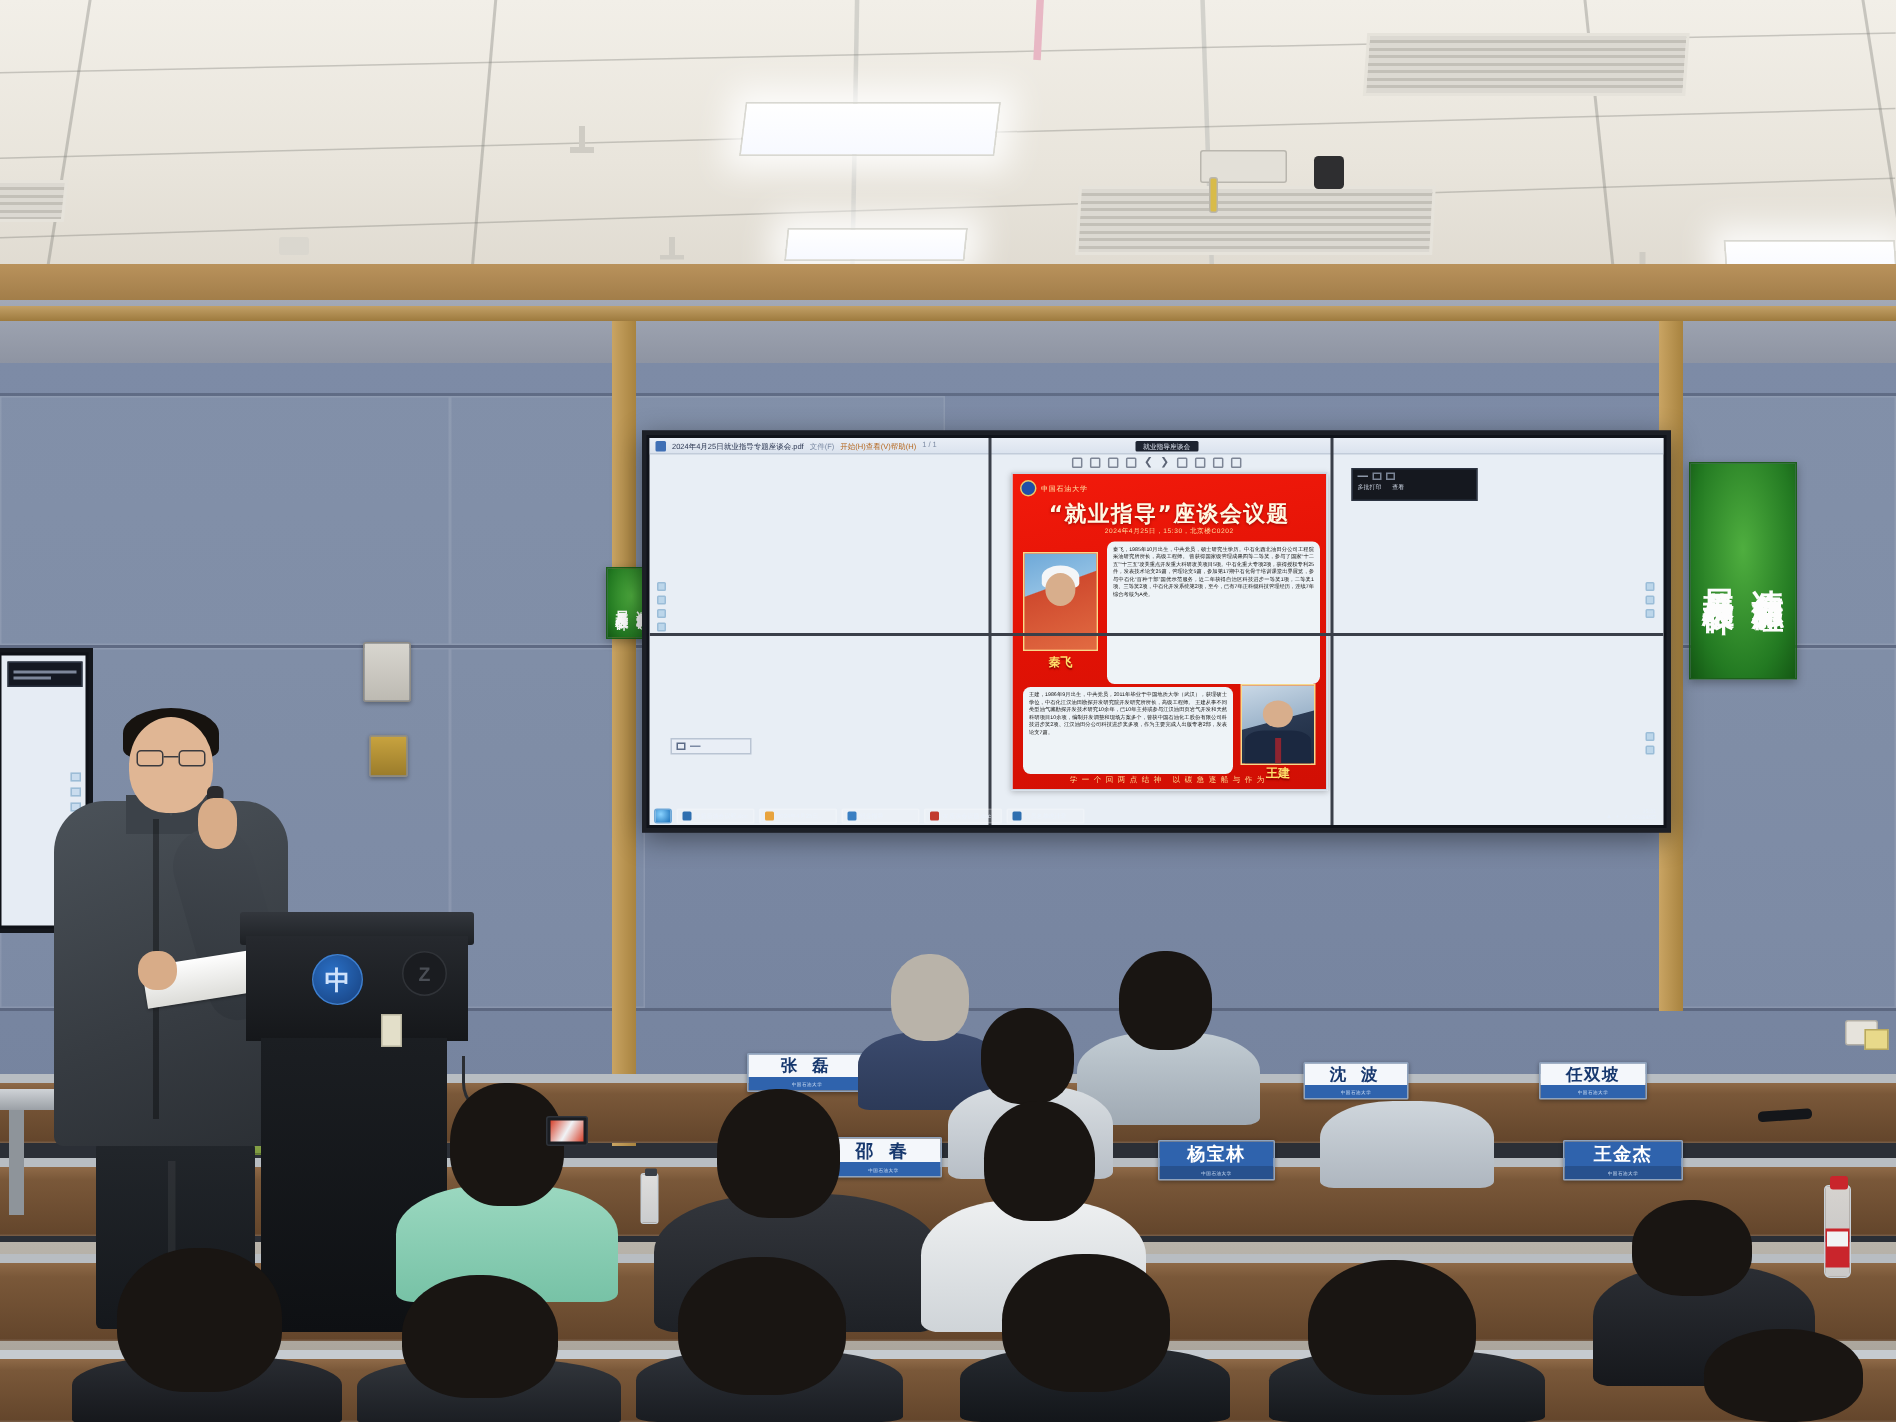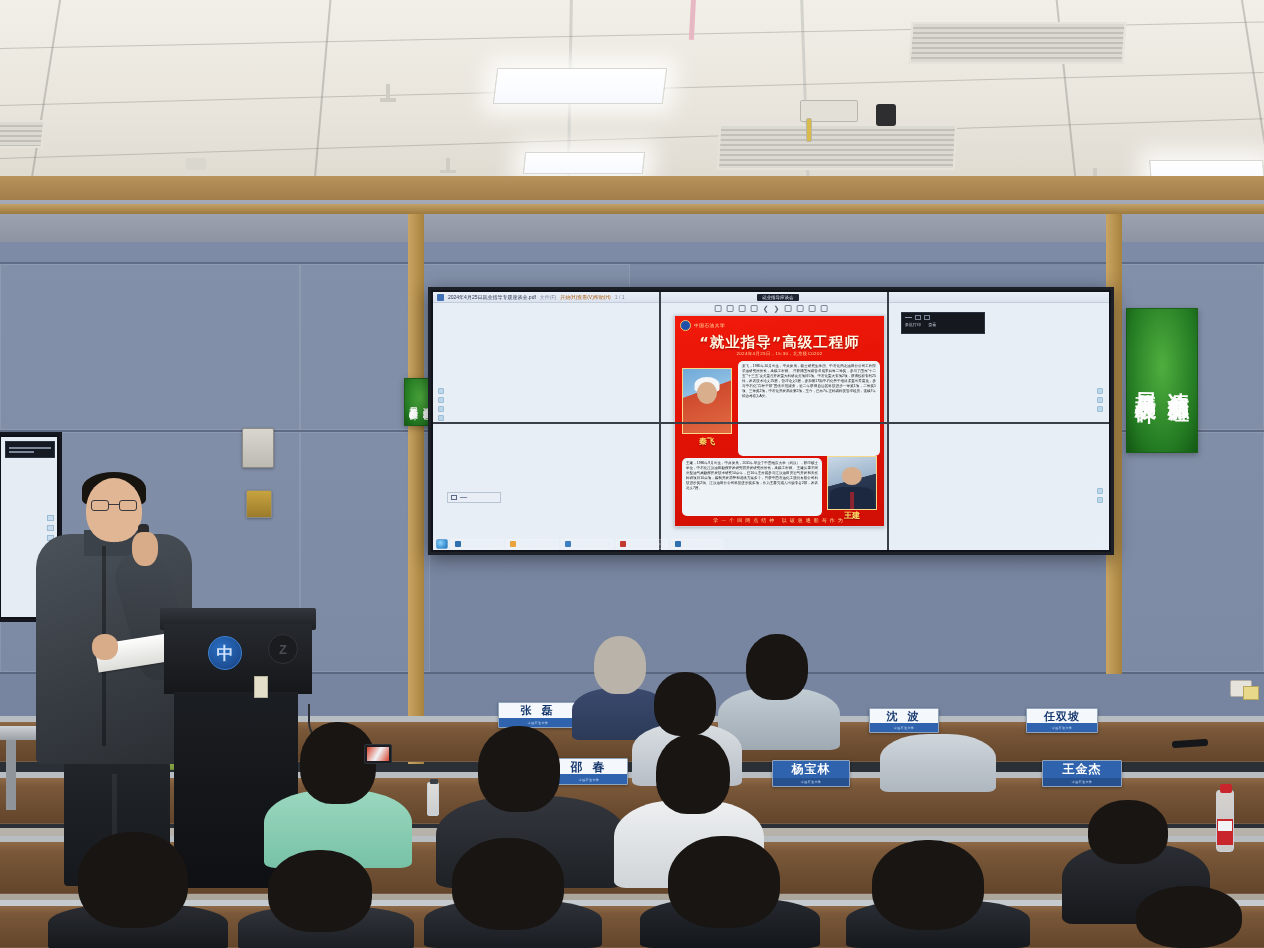--- a/index.html
+++ b/index.html
@@ -584,21 +584,21 @@
         <i class="tico"></i>
         <i class="tico"></i>
         <i class="tico"></i>
       </div>
 
       <div class="poster">
         <div class="p-logo">
           <span class="lcircle"></span>
           <span class="p-univ">中国石油大学</span>
         </div>
-        <div class="p-title">“就业指导”高级工程师</div>
+        <div class="p-title">“就业指导”座谈会议题</div>
         <div class="p-sub">2024年4月25日，15:30，北京楼C0202</div>
 
         <div class="p-photo a" style="left:7px;top:52px;width:50px;height:66px;">
           <span class="helmet"></span>
           <span class="head"></span>
         </div>
         <div class="p-name" style="left:7px;top:120px;width:50px;">秦飞</div>
         <div class="p-card" style="left:63px;top:45px;width:142px;height:95px;">秦飞，1985年10月出生，中共党员，硕士研究生学历。中石化西北油田分公司工程院采油研究所所长，高级工程师。 曾获得国家级管理成果四等二等奖，参与了国家“十二五”“十三五”攻关重点开发重大科研攻关项目5项。中石化重大专项2项，获得授权专利25件，发表技术论文25篇，管理论文5篇，参加第17期中石化骨干培训课堂出界展览，参与中石化“百种干部”国优示范服务，近二年获得自治区科技进步一等奖1项，二等奖1项、三等奖2项，中石化开发系统第2项，至今，已有7年正科级科技管理经历，连续7年综合考核为A类。</div>
 
         <div class="p-card" style="left:7px;top:142px;width:140px;height:58px;">王建，1986年9月出生，中共党员，2011年毕业于中国地质大学（武汉），获理硕士学位，中石化江汉油田勘探开发研究院开发研究所所长，高级工程师。 王建从事不同类型油气藏勘探开发技术研究10余年，已10年主持或参与江汉油田页岩气开发和天然科研项目10余项，编制开发调整和现场方案多个，曾获中国石油化工股份有限公司科技进步奖2项、江汉油田分公司科技进步奖多项，作为主要完成人出版专著2部，发表论文7篇。</div>

